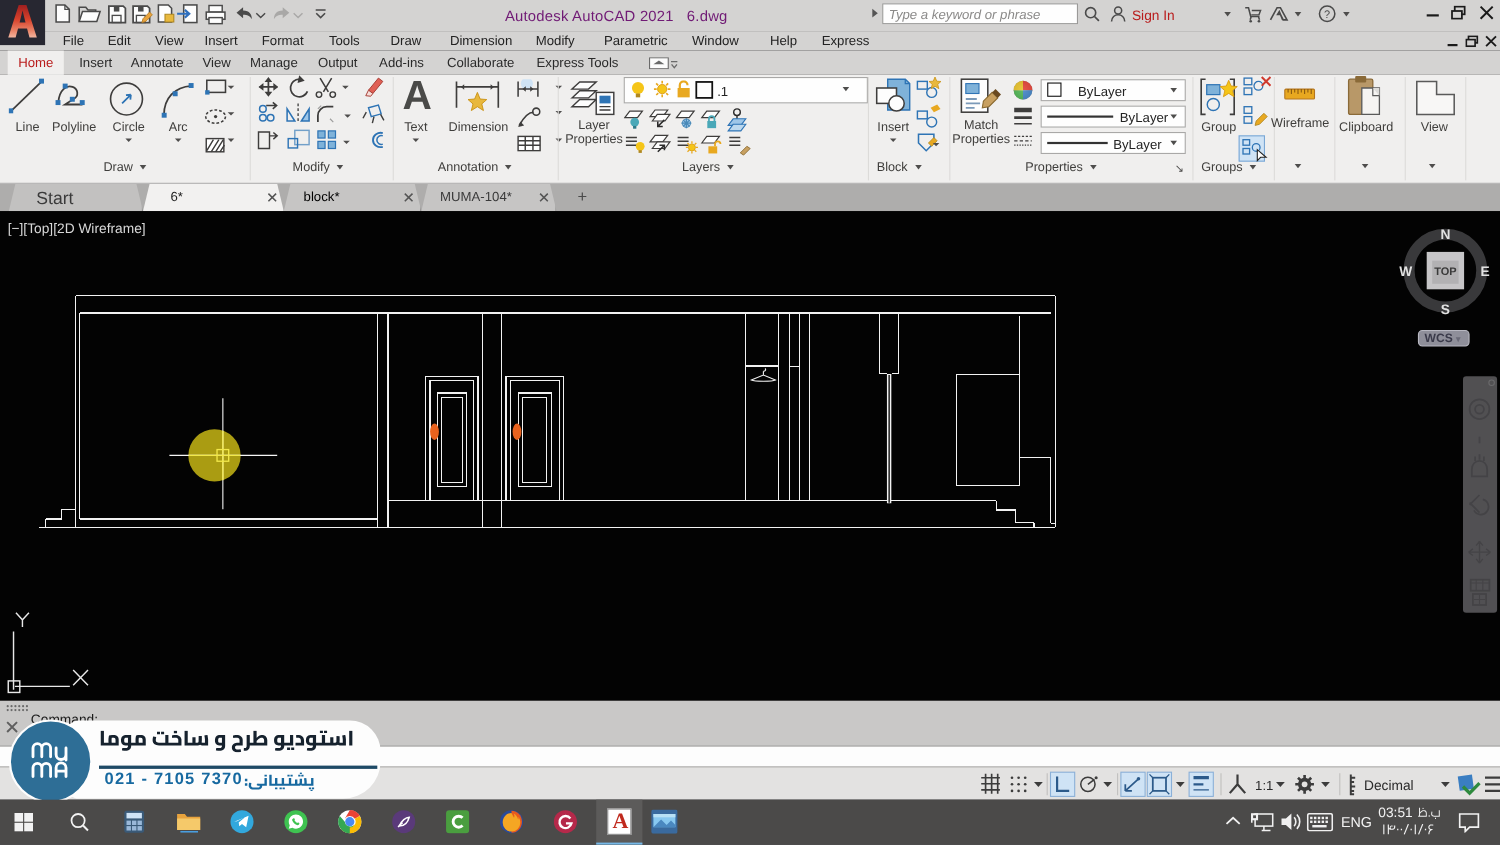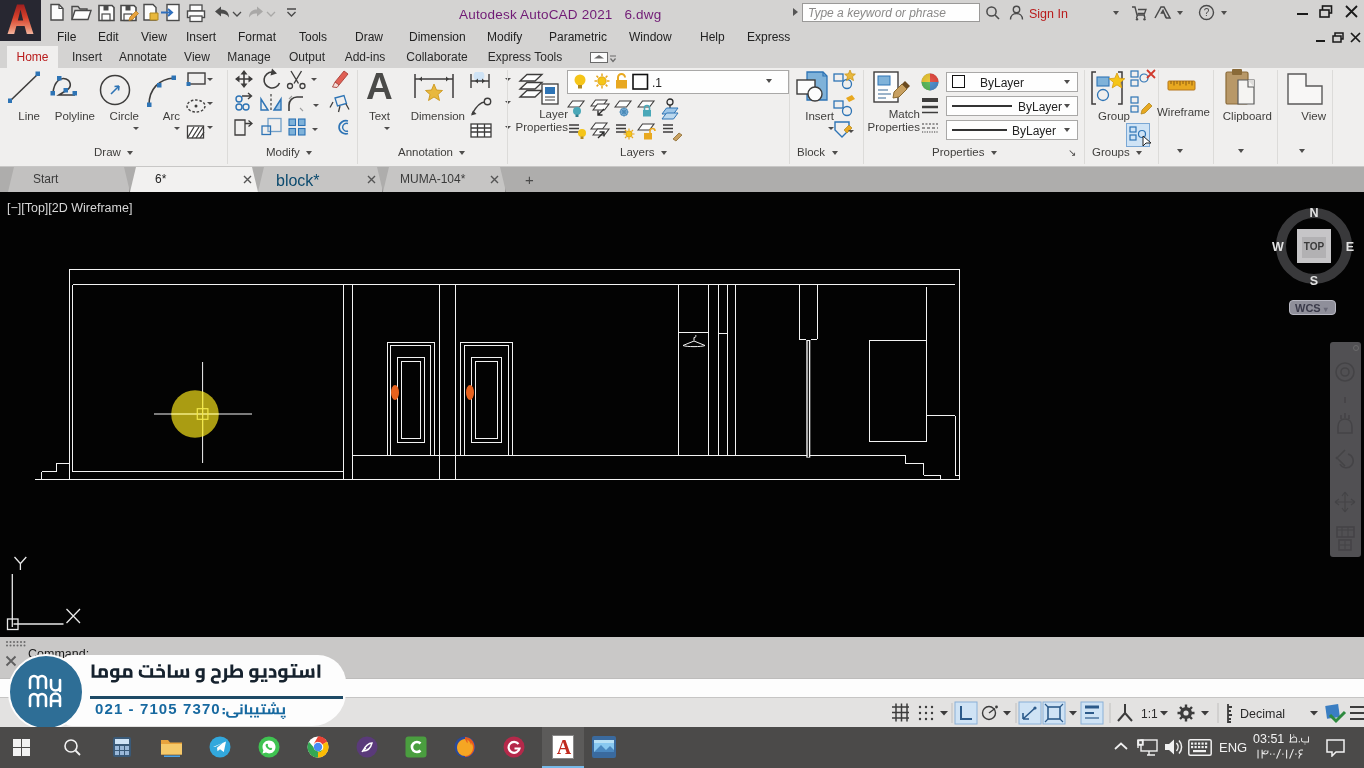--- a/index.html
+++ b/index.html
@@ -16,21 +16,21 @@
 #cmdhist{left:0;top:637px;width:1364px;height:41px;background:#c9c8c7}
 #cmdinput{left:0;top:678px;width:1364px;height:19px;background:#fdfdfd;border-top:1px solid #bdbcbb}
 #statusbar{left:0;top:697px;width:1364px;height:30px;background:#e3e2e1;border-top:1px solid #c6c5c4}
 #taskbar{left:0;top:727px;width:1364px;height:41px;background:#4b4a49;z-index:20}
 .mi{position:absolute;top:0;height:17px;line-height:16px;font-size:12px;color:#222;white-space:nowrap}
 .rtab{position:absolute;top:0;height:22px;line-height:23px;font-size:12px;color:#2a2a2a;text-align:center;white-space:nowrap}
 .plabel{position:absolute;top:78px;height:14px;font-size:11.5px;color:#3f3e3c;white-space:nowrap}
 .psep{position:absolute;top:2px;width:1px;height:94px;background:#dcdbd9}
 .caret{display:inline-block;width:0;height:0;border-left:3.5px solid transparent;border-right:3.5px solid transparent;border-top:4px solid #4e4d4c;vertical-align:middle}
 .caret.sm{border-left-width:3px;border-right-width:3px;border-top-width:3.5px}
-.biglab{position:absolute;font-size:11.5px;color:#3f3e3c;text-align:right;white-space:nowrap}
+.biglab{position:absolute;font-size:11.5px;color:#3f3e3c;text-align:center;white-space:nowrap}
 svg{display:block}
 </style>
 </head>
 <body>
 <div id="root">
   <div class="abs" id="titlebar">
 
     <svg class="abs" style="left:47px;top:3px" width="250" height="20" viewBox="0 0 250 20">
 
       <path d="M4,1.5 h8 l4,4 V17 H4 Z" fill="#fdfdfd" stroke="#4a4a4a" stroke-width="1.4"></path>
@@ -525,28 +525,28 @@
 
     <svg class="abs" style="left:1286px;top:4px" width="38" height="34" viewBox="0 0 38 34">
       <path d="M2,2 H20 V14 H36 V32 H2 Z" fill="#f8f7f6" stroke="#5a5a5a" stroke-width="1.4"></path>
     </svg>
     <div class="biglab" style="left:1282px;top:42px;width:44px">View</div>
     <div class="abs caret" style="left:1299px;top:81px"></div>
     <div class="psep" style="left:1332px"></div>
   </div>
   <div class="abs" id="filetabs">
     <div class="abs" style="left:8px;top:0;width:122px;height:25px;background:#c2c1c0;clip-path:polygon(6px 0,116px 0,122px 25px,0 25px);border-right:1px solid #8a8988"></div>
-    <div class="abs" style="left:33px;top:5px;font-size:12px;color:#3a3a3a">Start</div>
+    <div class="abs" style="left:33px;top:5px;font-size:16px;color:#3a3a3a">Start</div>
     <div class="abs" style="left:130px;top:0;width:128px;height:25px;background:#f2f1f0;clip-path:polygon(6px 0,122px 0,128px 25px,0 25px)"></div>
     <div class="abs" style="left:155px;top:5px;font-size:12px;color:#222">6*</div>
     <svg class="abs" style="left:243px;top:8px" width="9" height="9" viewBox="0 0 9 9">
         <path d="M1,1 L8,8 M8,1 L1,8" stroke="#555" stroke-width="1.4"></path>
       </svg>
     <div class="abs" style="left:258px;top:0;width:125px;height:25px;background:#c6c5c4;clip-path:polygon(6px 0,119px 0,125px 25px,0 25px);border-right:1px solid #8a8988"></div>
-    <div class="abs" style="left:276px;top:5px;font-size:16px;color:#0c4a6e">block*</div>
+    <div class="abs" style="left:276px;top:5px;font-size:12px;color:#000000">block*</div>
     <svg class="abs" style="left:367px;top:8px" width="9" height="9" viewBox="0 0 9 9">
         <path d="M1,1 L8,8 M8,1 L1,8" stroke="#555" stroke-width="1.4"></path>
       </svg>
     <div class="abs" style="left:383px;top:0;width:123px;height:25px;background:#c6c5c4;clip-path:polygon(6px 0,117px 0,123px 25px,0 25px);border-right:1px solid #8a8988"></div>
     <div class="abs" style="left:400px;top:5px;font-size:12px;color:#3a3a3a">MUMA-104*</div>
     <svg class="abs" style="left:490px;top:8px" width="9" height="9" viewBox="0 0 9 9">
         <path d="M1,1 L8,8 M8,1 L1,8" stroke="#555" stroke-width="1.4"></path>
       </svg>
     <div class="abs" style="left:525px;top:4px;font-size:15px;color:#4a4a4a">+</div>
   </div>

